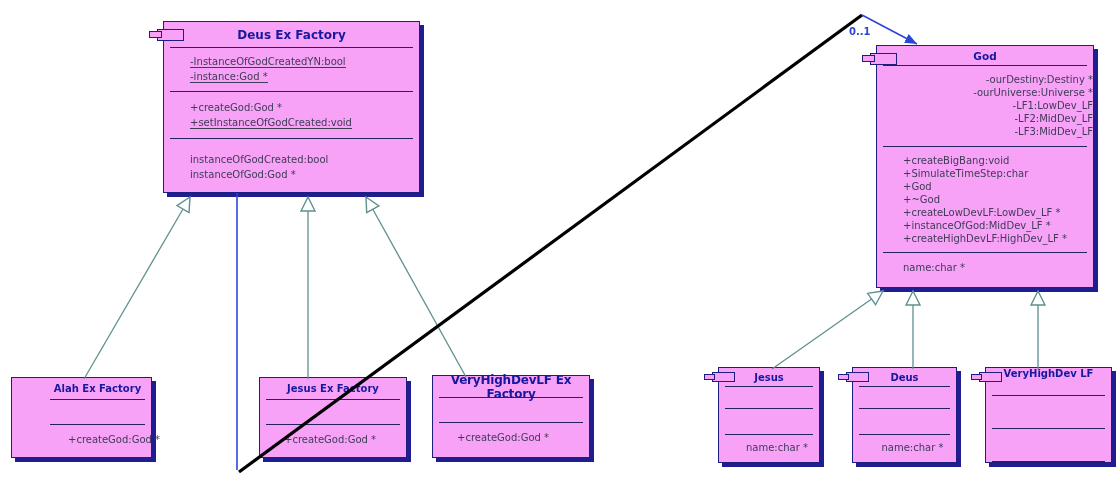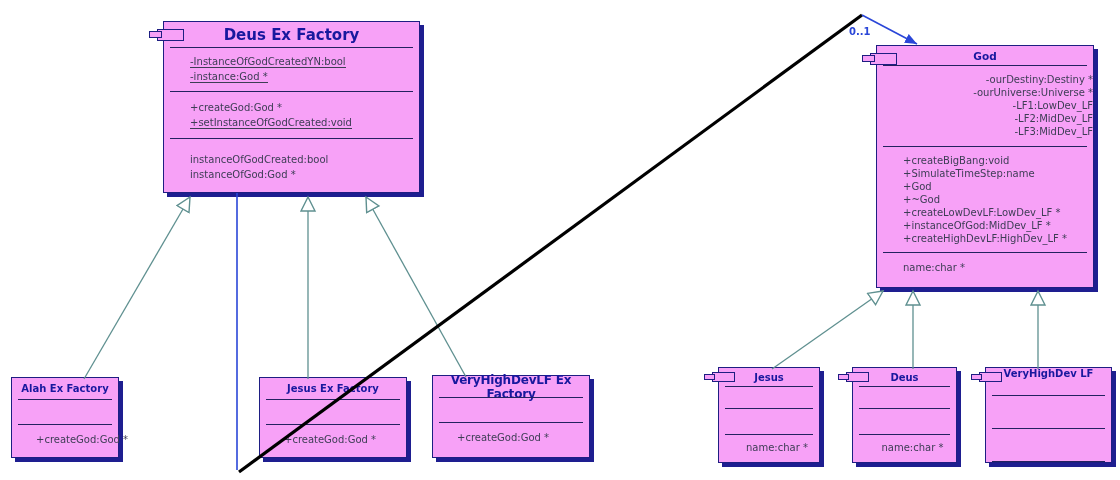--- a/index.html
+++ b/index.html
@@ -2,21 +2,21 @@
 <html><head>
 <meta charset="utf-8">
 <style>
   html,body {margin:0; padding:0; background:#ffffff;}
   #canvas {position:relative; width:1120px; height:480px; background:#ffffff; overflow:hidden;
            font-family:"DejaVu Sans", "Liberation Sans", sans-serif;}
 
   .uml-box {position:absolute; background:#f7a1f7; border:1.6px solid #1e1e82;
             box-shadow:4px 4px 0 0 #1e1e90; display:flex; flex-direction:column;
             box-sizing:border-box; z-index:2;}
-  .uml-title {text-align:center; font-weight:bold; color:#18189e; font-size:15px;
+  .uml-title {text-align:center; font-weight:bold; color:#18189e; font-size:12px;
               display:flex; align-items:center; justify-content:center;}
   .sep {height:0; border-top:1.5px solid #222260; margin:0 6px;}
   .sect {box-sizing:border-box;margin-left:16px;}
   .row {font-size:10px; color:#3d3d55; padding-left:10px; white-space:nowrap;}
   .row .u {border-bottom:1.2px solid #3d3d55; padding-bottom:0px;}
 
   
   .class-icon {position:absolute; left:-7px; top:7px; width:25px; height:10px;
                background:#f7a1f7; border:1.6px solid #1e1e82; z-index:4;}
   .class-icon::before {content:""; position:absolute; left:-9px; top:1px; width:11px; height:5px;
@@ -37,21 +37,21 @@
   #box-god .attrs {padding:7px 0 8px;text-align:right;} #box-god .attrs .row {line-height:13px;}
   #box-god .methods {padding:7px 0 7px;} #box-god .methods .row {line-height:13px;}
   #box-god .extra {padding-top:8px; flex:1;} #box-god .extra .row {line-height:13px;}
 
   
   .factory-sm {height:81px;}
   .factory-sm .uml-title {height:21px; font-size:10px;}
   .factory-sm .empty {height:24px;}
   .factory-sm .methods {flex:1; padding-top:8px;}
   .factory-sm .row {padding-left:8px; line-height:13px;}
-  #box-alah-ex {left:11px;  top:377px; width:108px;}
+  #box-alah-ex {left:11px;  top:377px; width:141px;padding-left:32px;}
   #box-jesus-ex {left:259px; top:377px; width:148px;}
   #box-vhd-ex {left:432px; top:375px; width:158px; height:83px;}
   #box-vhd-ex .uml-title {font-size:12px; letter-spacing:-0.2px;}
 
   
   .life-sm {top:367px; height:96px;}
   .life-sm .uml-title {height:18px; font-size:10px;}
   .life-sm .empty1 {height:21px;}
   .life-sm .empty2 {height:25px;}
   .life-sm .extra {flex:1; padding-top:7px;}
@@ -98,21 +98,21 @@
     <div class="sect attrs">
       <div class="row"><span>-ourDestiny:Destiny *</span></div>
       <div class="row"><span>-ourUniverse:Universe *</span></div>
       <div class="row"><span>-LF1:LowDev_LF</span></div>
       <div class="row"><span>-LF2:MidDev_LF</span></div>
       <div class="row"><span>-LF3:MidDev_LF</span></div>
     </div>
     <div class="sep"></div>
     <div class="sect methods">
       <div class="row"><span>+createBigBang:void</span></div>
-      <div class="row"><span>+SimulateTimeStep:name</span></div>
+      <div class="row"><span>+SimulateTimeStep:char</span></div>
       <div class="row"><span>+God</span></div>
       <div class="row"><span>+~God</span></div>
       <div class="row"><span>+createLowDevLF:LowDev_LF *</span></div>
       <div class="row"><span>+instanceOfGod:MidDev_LF *</span></div>
       <div class="row"><span>+createHighDevLF:HighDev_LF *</span></div>
     </div>
     <div class="sep"></div>
     <div class="sect extra">
       <div class="row"><span>name:char *</span></div>
     </div>

